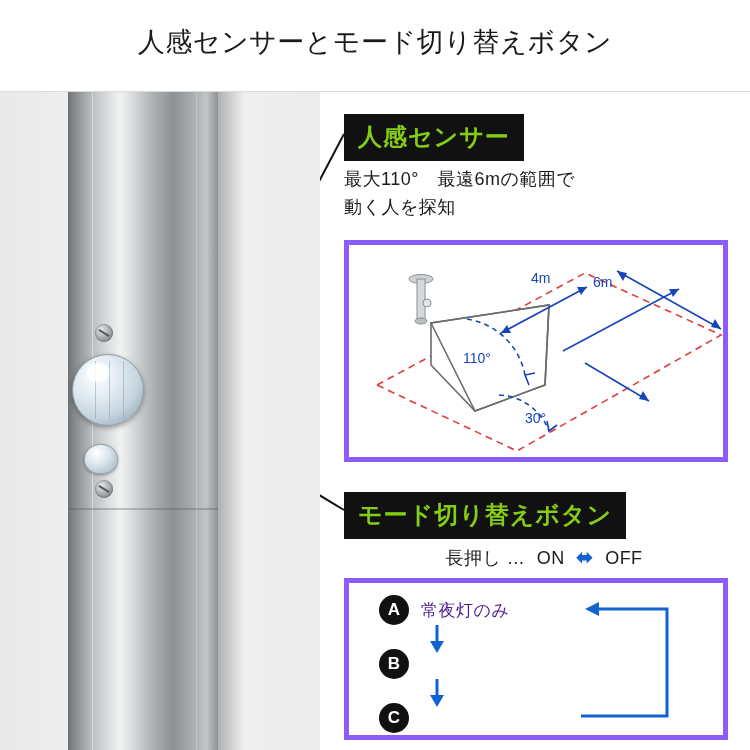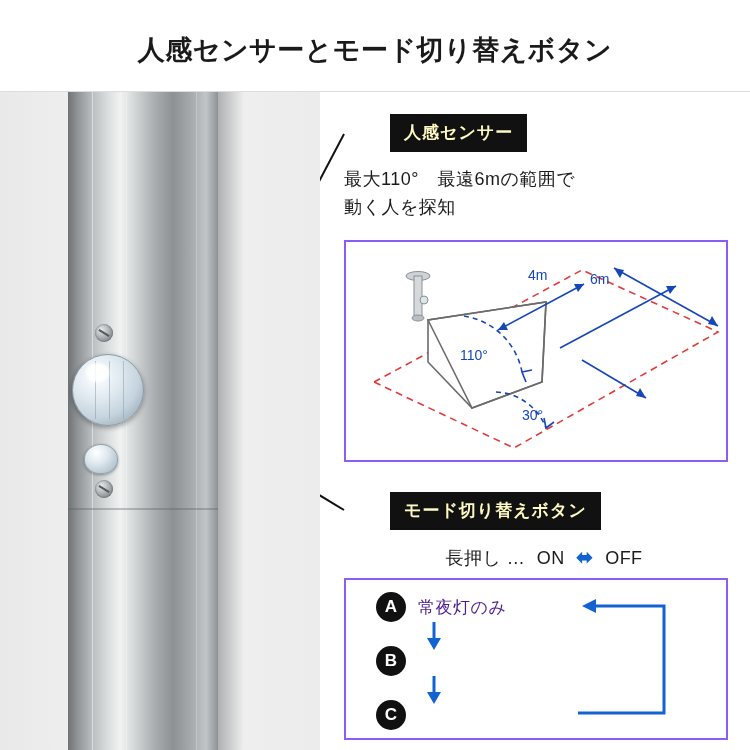--- a/index.html
+++ b/index.html
@@ -25,24 +25,24 @@
     left: 0; top: 0;
     width: 750px;
     height: 92px;
     background: #ffffff;
     border-bottom: 1px solid #dcdcdc;
     box-sizing: border-box;
   }
   .header-title {
     position: absolute;
     left: 0; right: 0;
-    top: 32px;
+    top: 24px;
     text-align: center;
     font-size: 27px;
-    font-weight: bold;
+    font-weight: normal;
     color: #1a1a1a;
     letter-spacing: 0.5px;
   }
   
   .photo {
     position: absolute;
     left: 0; top: 92px;
     width: 320px;
     height: 658px;
     background: #f0f0f0;
@@ -146,27 +146,26 @@
   }
   
   .right {
     position: absolute;
     left: 320px; top: 92px;
     width: 430px; height: 658px;
   }
   .tag {
     position: absolute;
     background: #111111;
-    color: #fef9c3;
+    color: #84cc16;
     font-weight: bold;
-    font-size: 17px;
+    font-size: 24px;
     padding: 7px 14px 8px 14px;
     letter-spacing: 1px;
     white-space: nowrap;
-    margin-left: 46px;
   }
   .tag-sensor { left: 24px; top: 22px; }
   .tag-mode   { left: 24px; top: 400px; }
 
   .desc {
     position: absolute;
     font-size: 18px;
     color: #1b1b1b;
     line-height: 1.55;
     letter-spacing: 0.5px;
@@ -174,21 +173,21 @@
   .desc-sensor { left: 24px; top: 74px; width: 400px; }
   .desc-mode   { left: 24px; top: 450px; width: 400px; font-size: 18px; text-align: center;}
   .mode-arrow-ic {
     color: #1263d2;
     font-weight: bold;
     font-size: 20px;
     padding: 0 6px;
   }
   .panel {
     position: absolute;
-    border: 2px solid #8b5cf6;
+    border: 5px solid #8b5cf6;
     background: #ffffff;
     box-sizing: border-box;
   }
   .panel-range { left: 24px; top: 148px; width: 384px; height: 222px; }
   .panel-modes { left: 24px; top: 486px; width: 384px; height: 162px; }
 
   .mode-row {
     position: absolute;
     left: 30px;
     display: flex;

